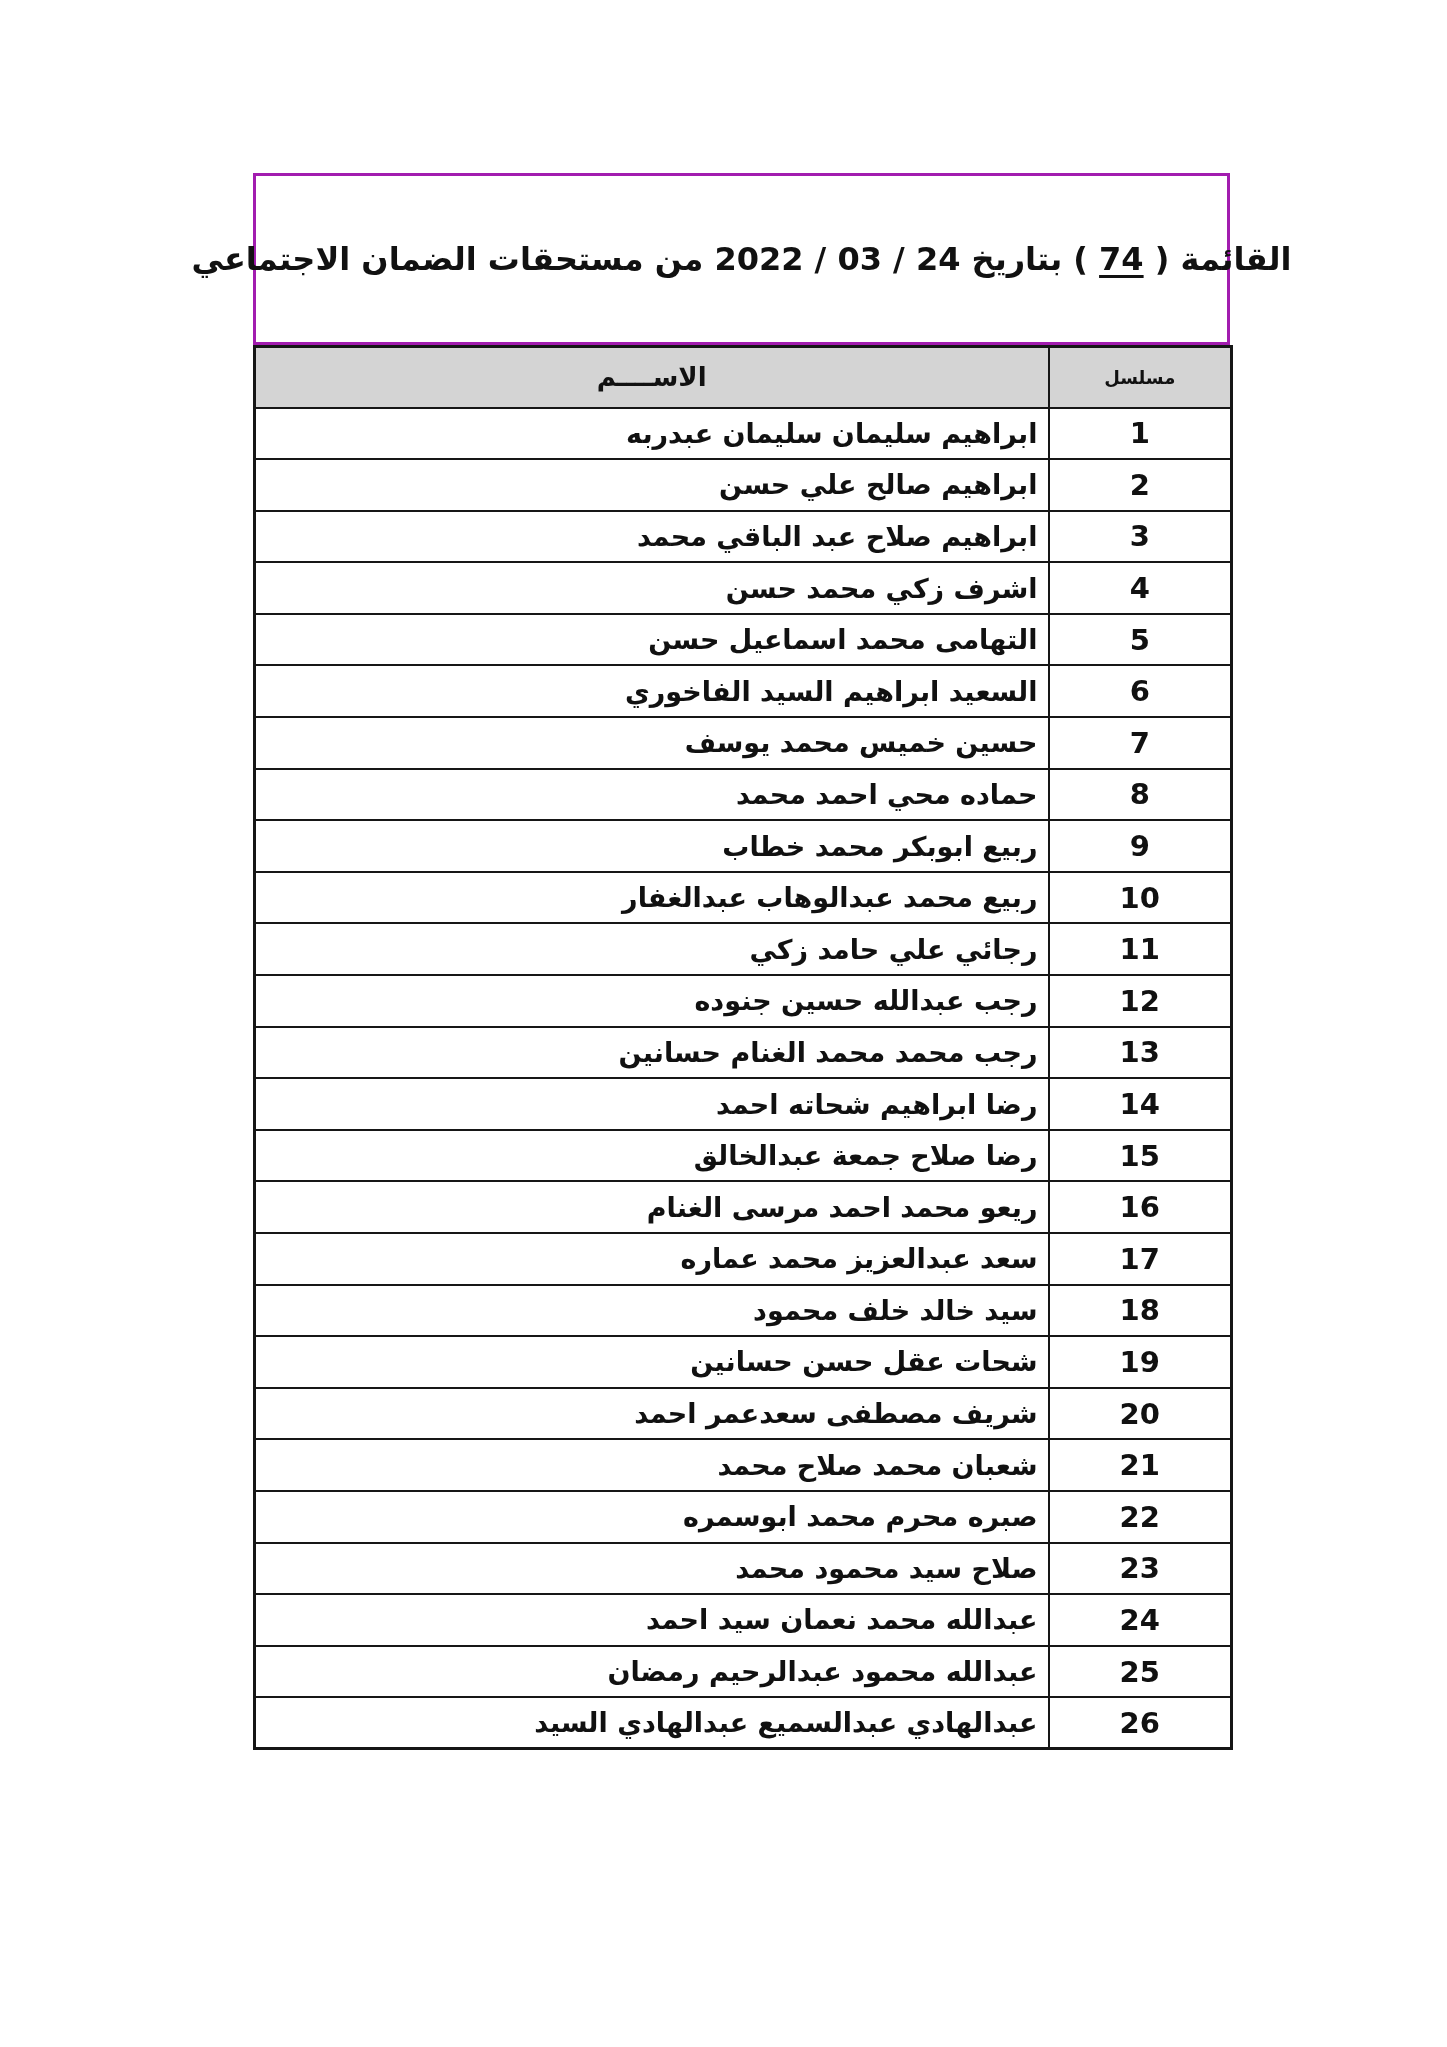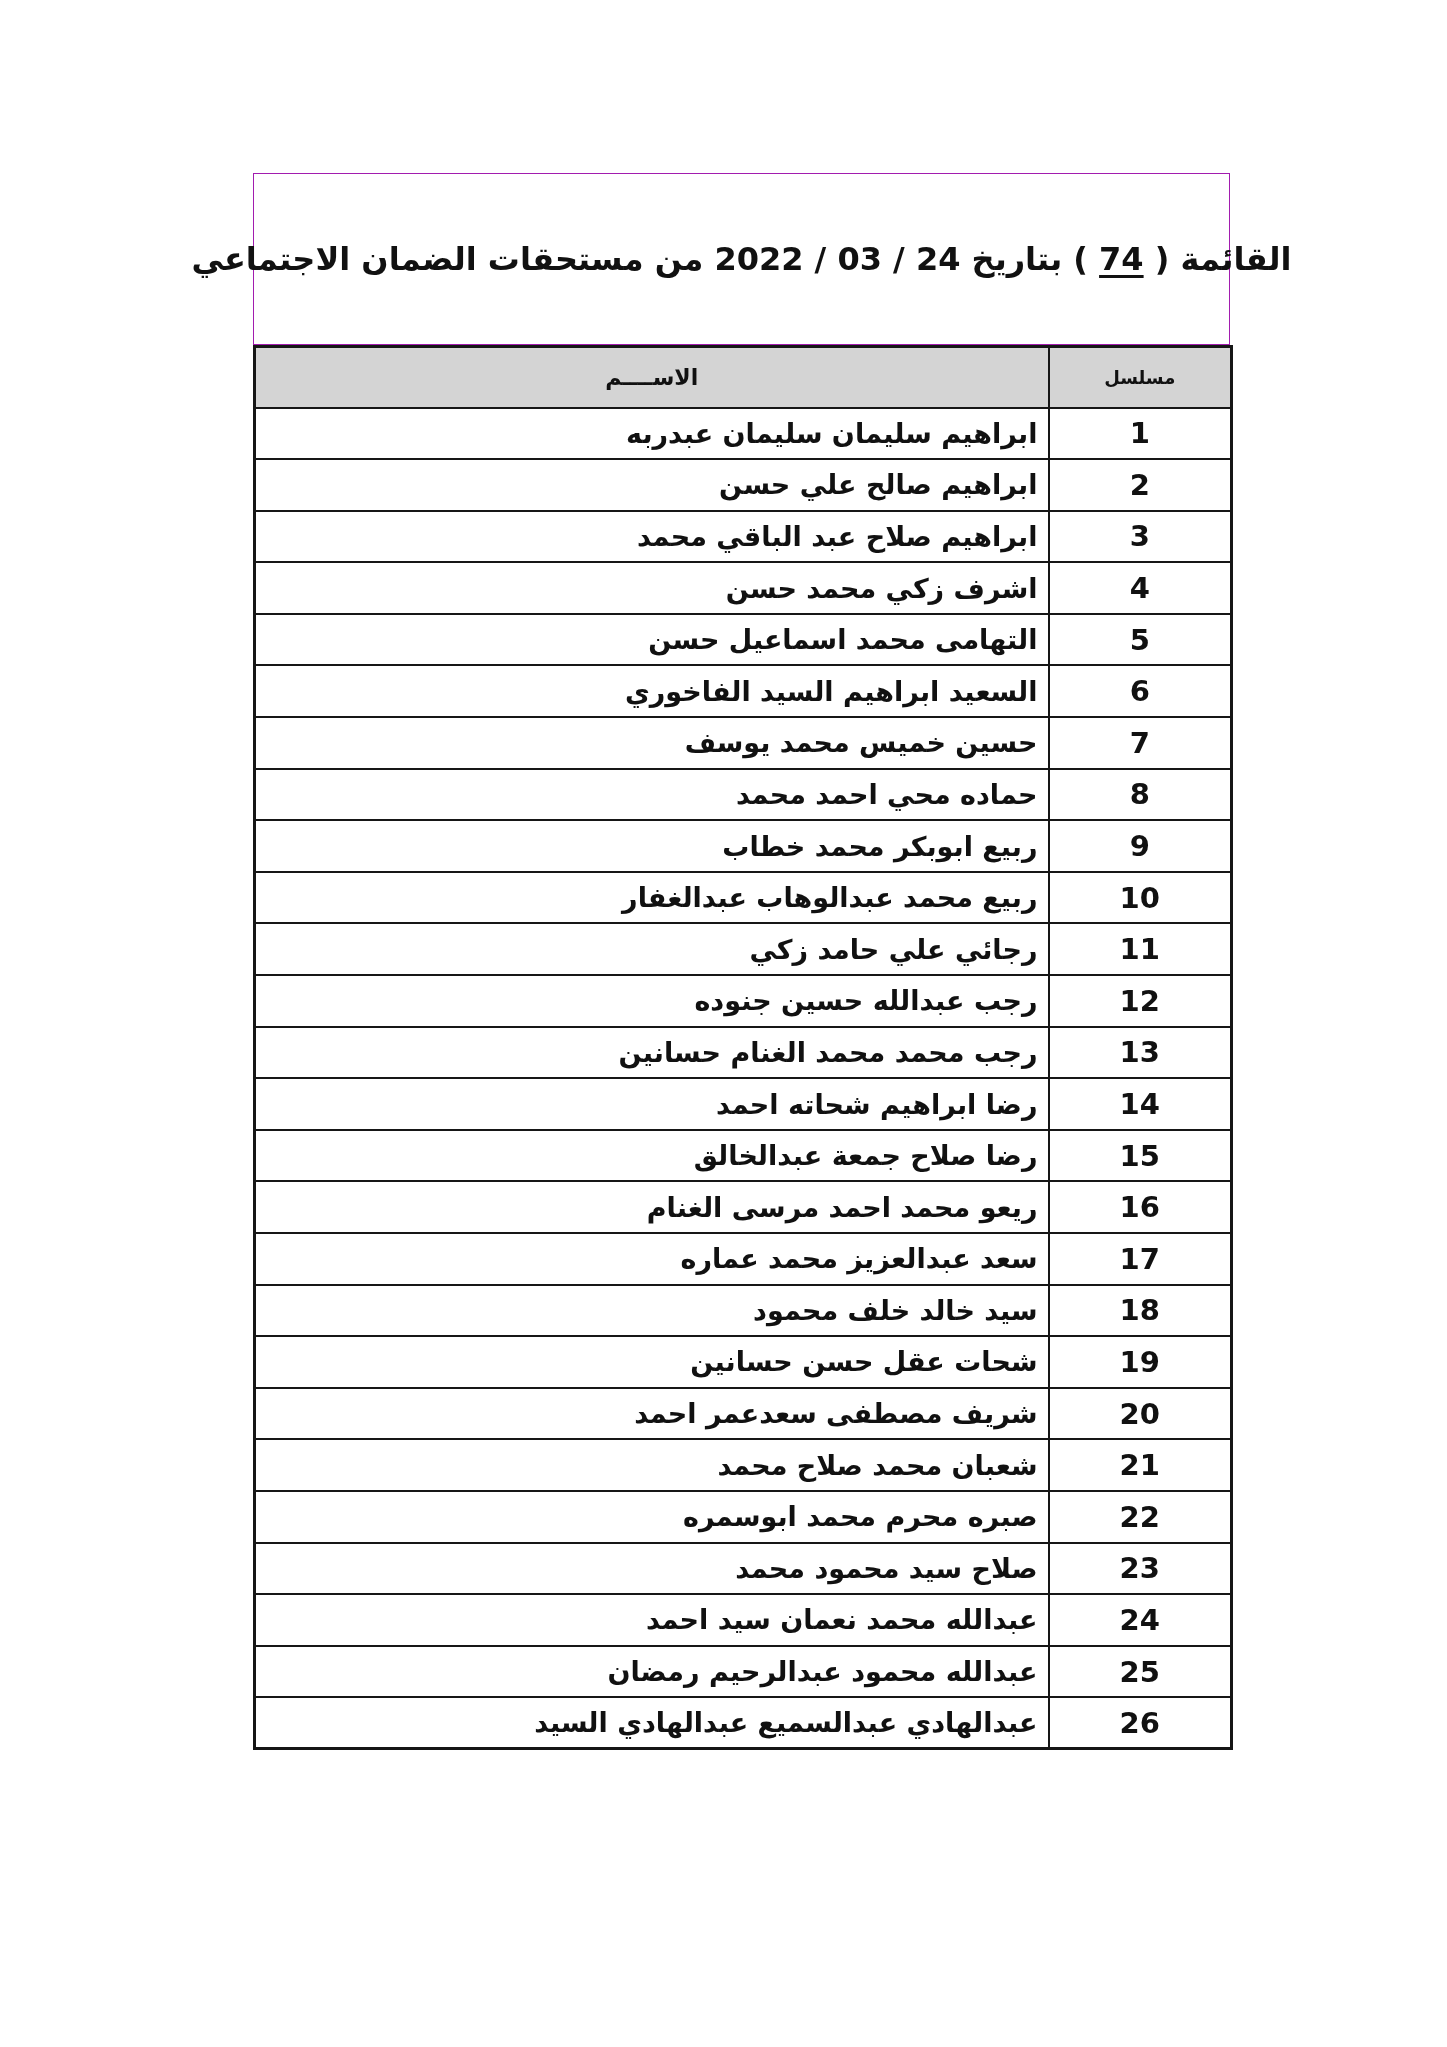--- a/index.html
+++ b/index.html
@@ -21,21 +21,21 @@
   }
 
   
   .title-box {
     position: absolute;
     left: 253px;
     top: 173px;
     width: 977px;
     height: 172px;
     box-sizing: border-box;
-    border: 1px solid #a21caf;
+    border: 3px solid #a21caf;
     direction: rtl;
     display: flex;
     flex-direction: column;
     justify-content: center;
     align-items: center;
     row-gap: 10px;
     background: #ffffff;
   }
   .title-line {
     font-size: 32px;
@@ -70,21 +70,21 @@
   col.col-serial { width: 183px; }
   col.col-name  { width: 794px; }
 
   thead th {
     height: 61px;
     background: #d4d4d4;
     font-weight: bold;
     color: #111111;
   }
   th.hdr-serial { font-size: 18px; text-align: center; }
-  th.hdr-name   { font-size: 22px; text-align: center; }
+  th.hdr-name   { font-size: 26px; text-align: center; }
 
   tbody td { height: 51.6px; background: #ffffff; }
   td.cell-serial {
     text-align: center;
     font-size: 29px;
     font-weight: bold;
   }
   td.cell-name {
     text-align: right;
     padding: 0 10px 0 0;

